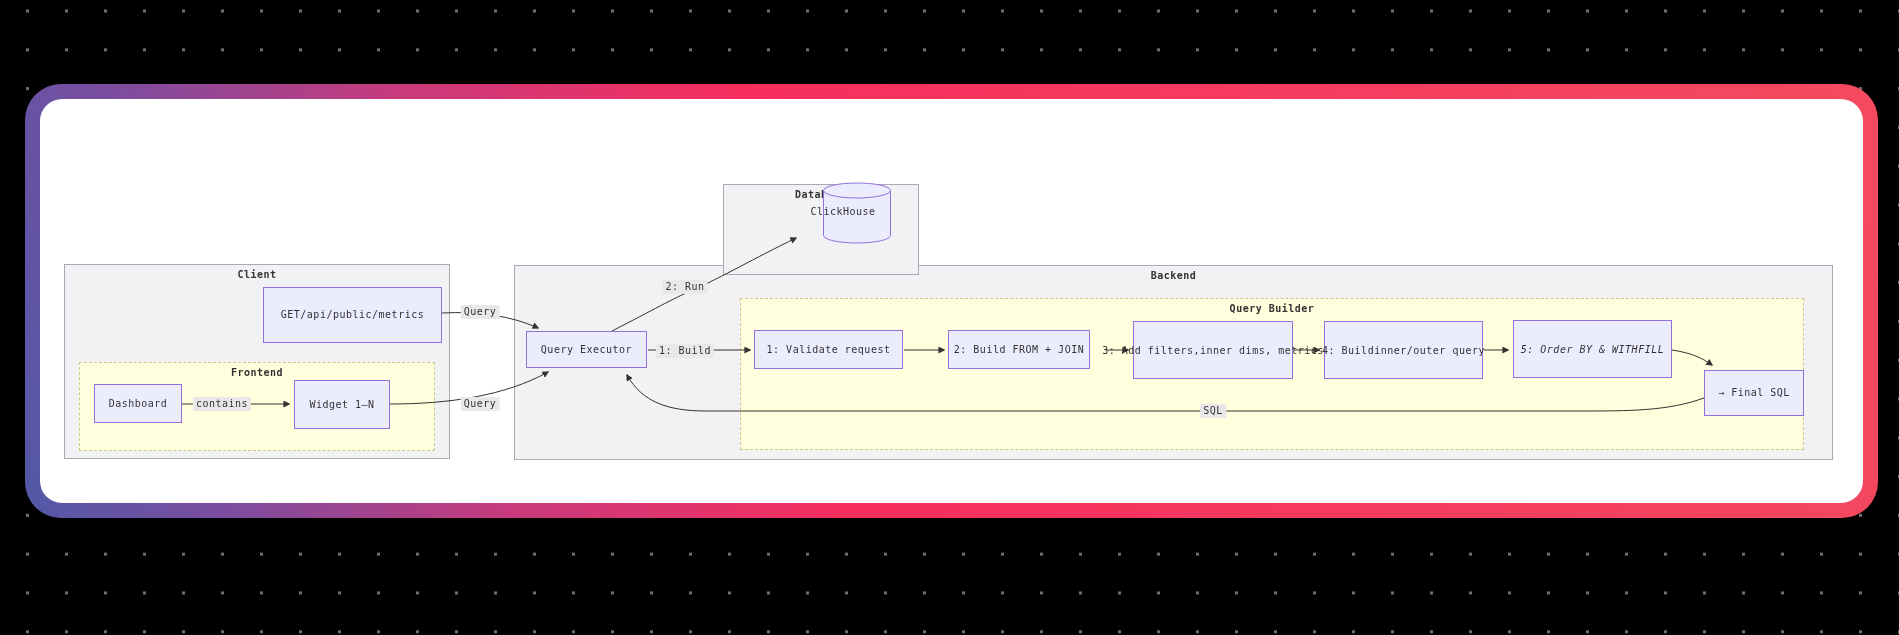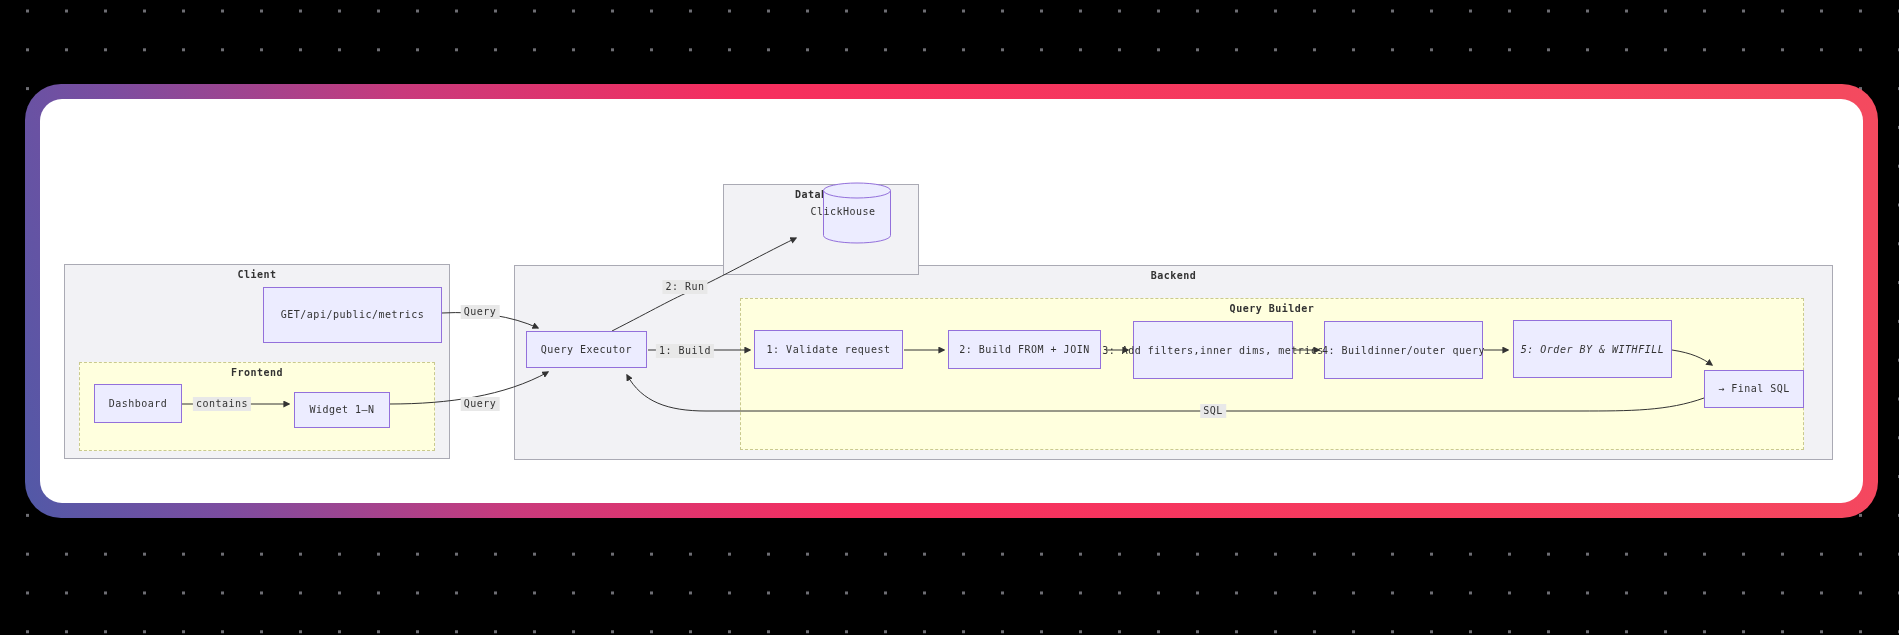--- a/index.html
+++ b/index.html
@@ -107,52 +107,52 @@
 
     <div class="node wide-gap" style="left:263px;top:287px;width:179px;height:56px;">
       <div class="nline">GET</div>
       <div class="nline">/api/public/metrics</div>
     </div>
 
     <div class="node" style="left:94px;top:384px;width:88px;height:39px;">
       <div class="nline">Dashboard</div>
     </div>
 
-    <div class="node" style="left:294px;top:392px;width:96px;height:36px;">
+    <div class="node" style="left:294px;top:380px;width:96px;height:49px;">
       <div class="nline">Widget 1–N</div>
     </div>
 
     <div class="node" style="left:526px;top:331px;width:121px;height:37px;">
       <div class="nline">Query Executor</div>
     </div>
 
     <div class="node" style="left:754px;top:330px;width:149px;height:39px;">
       <div class="nline">1: Validate request</div>
     </div>
 
-    <div class="node" style="left:948px;top:330px;width:153px;height:39px;">
+    <div class="node" style="left:948px;top:330px;width:142px;height:39px;">
       <div class="nline">2: Build FROM + JOIN</div>
     </div>
 
     <div class="node tall" style="left:1133px;top:321px;width:160px;height:58px;">
       <div class="nline">3: Add filters,</div>
       <div class="nline">inner dims, metrics</div>
     </div>
 
     <div class="node tall" style="left:1324px;top:321px;width:159px;height:58px;">
       <div class="nline">4: Build</div>
       <div class="nline">inner/outer query</div>
     </div>
 
     <div class="node tall" style="left:1513px;top:320px;width:159px;height:58px;font-style:italic;">
       <div class="nline">5: Order BY &amp; WITH</div>
       <div class="nline">FILL</div>
     </div>
 
-    <div class="node" style="left:1704px;top:370px;width:100px;height:38px;">
+    <div class="node" style="left:1704px;top:370px;width:100px;height:46px;">
       <div class="nline">→ Final SQL</div>
     </div>
 
     <div class="cyl-wrap" style="left:795px;top:182px;width:68px;height:62px;padding-left:28px;">
       <svg width="68" height="62" viewBox="0 0 68 62">
         <path d="M0.5,8.5 v45 a33.5,7.5 0 0 0 67,0 v-45" fill="#ECECFF" stroke="#9370DB" stroke-width="1"></path>
         <ellipse cx="34" cy="8.5" rx="33.5" ry="7.5" fill="#ECECFF" stroke="#9370DB" stroke-width="1"></ellipse>
       </svg>
       <div class="cyl-label">ClickHouse</div>
     </div>

